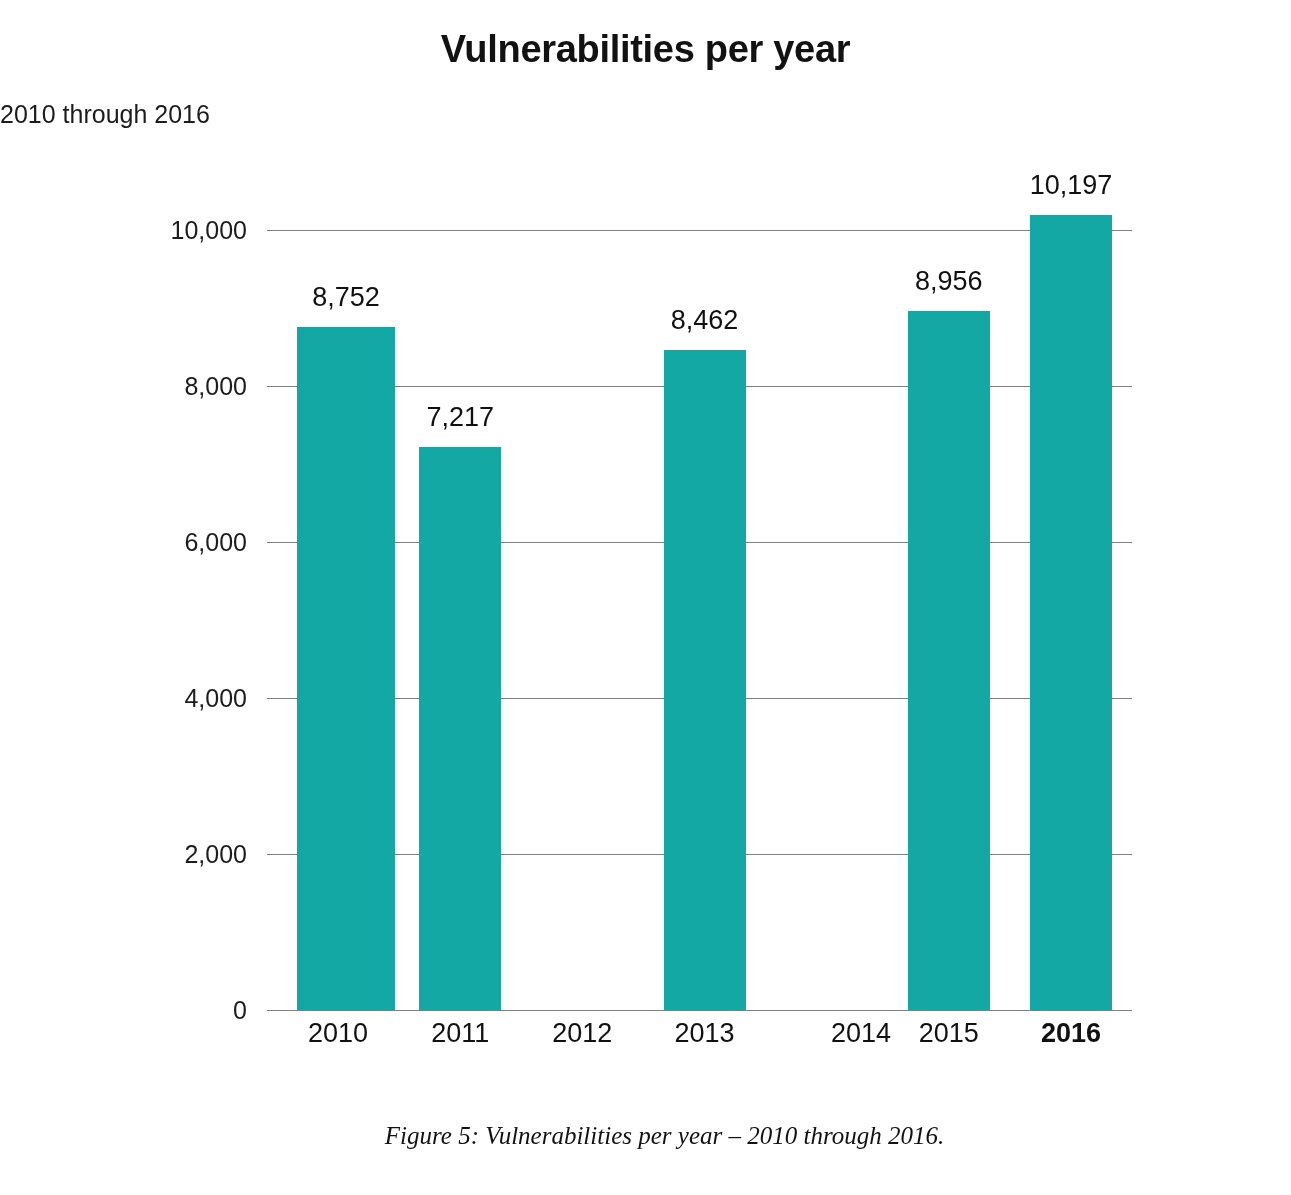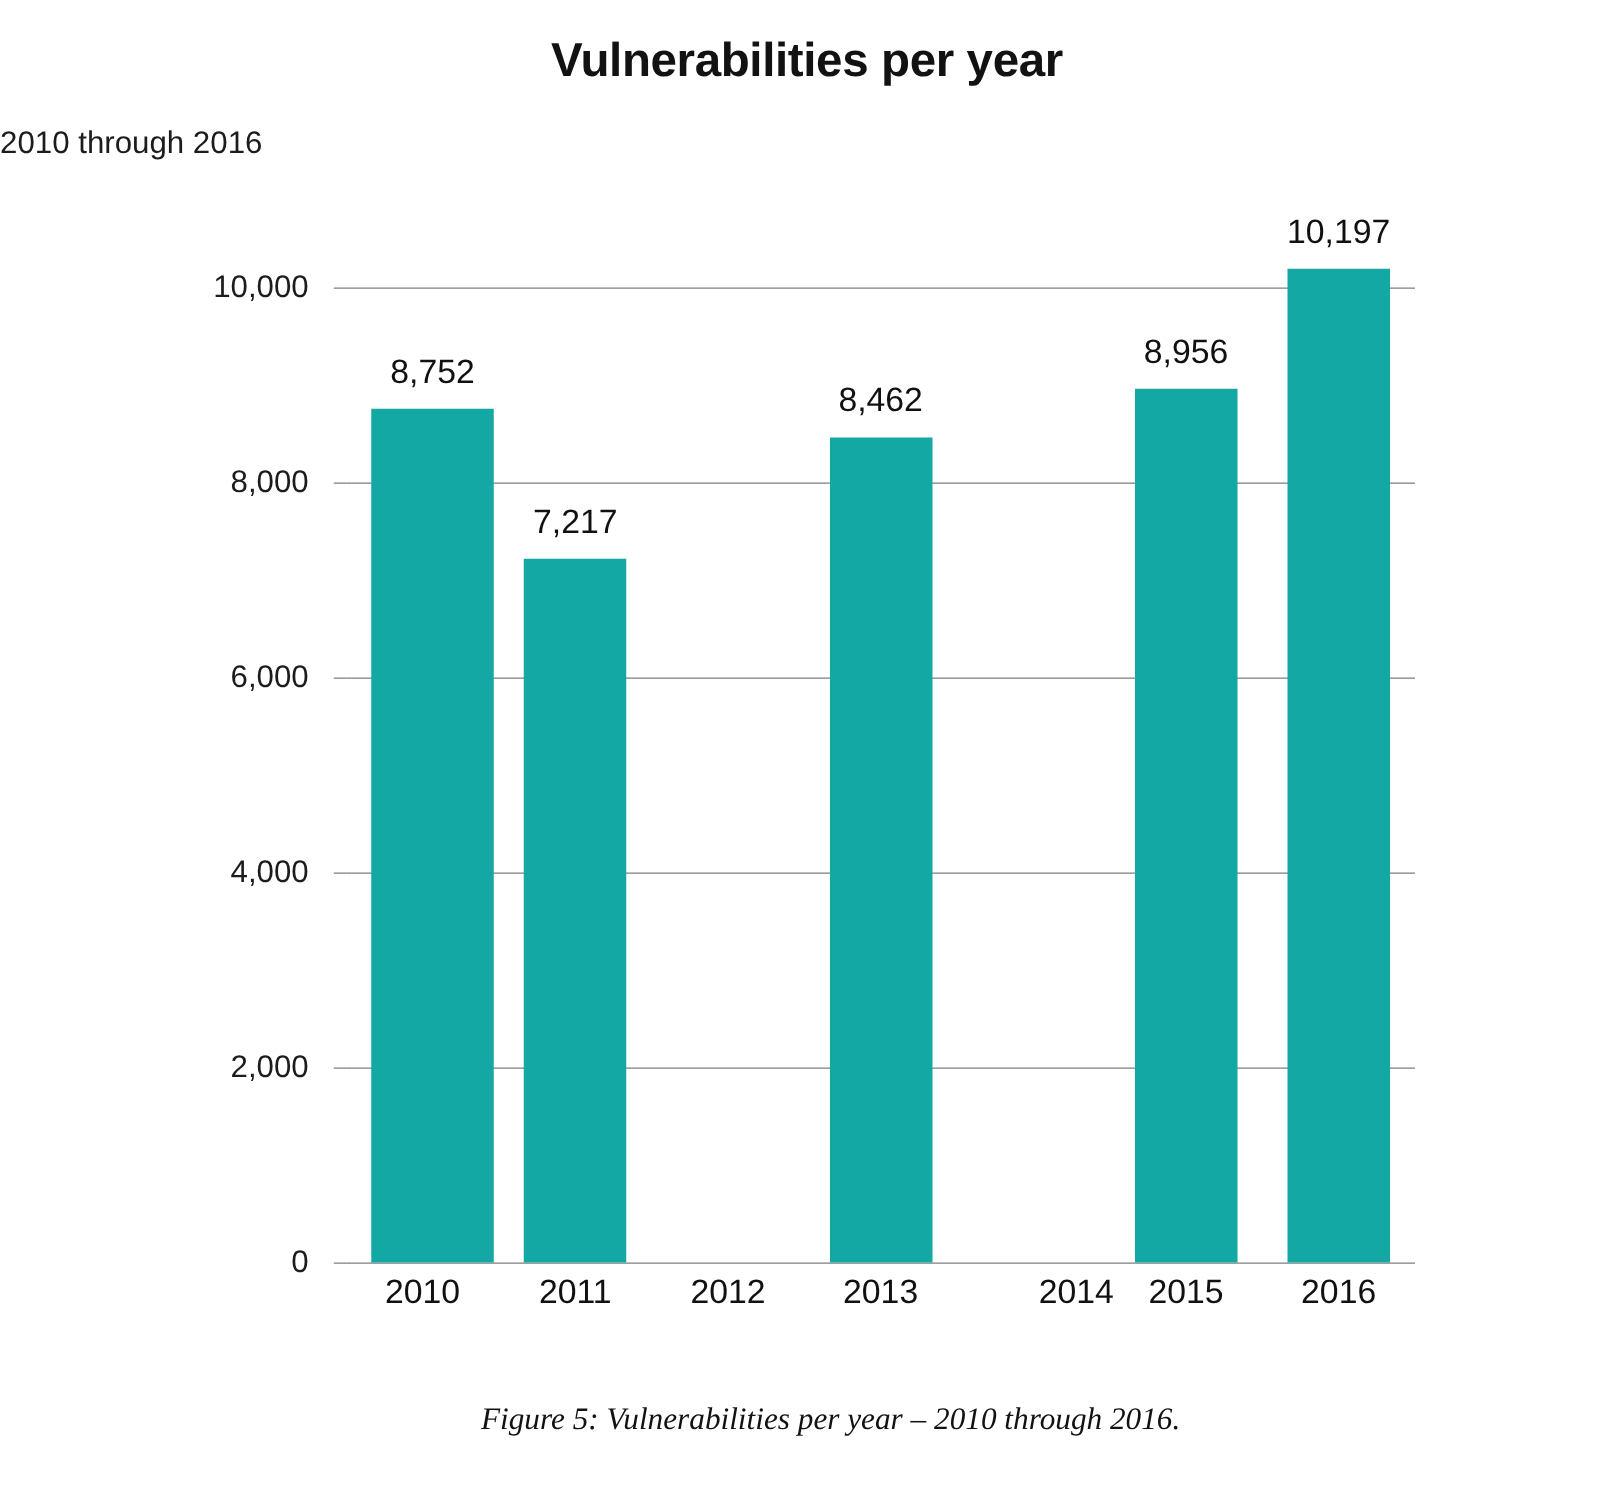--- a/index.html
+++ b/index.html
@@ -186,14 +186,14 @@
     <div class="y-label" style="position: absolute; left: 87px; top: 698px; right: auto;">4,000</div>
     <div class="y-label" style="position: absolute; left: 87px; top: 542px; right: auto;">6,000</div>
     <div class="y-label" style="position: absolute; left: 87px; top: 386px; right: auto;">8,000</div>
     <div class="y-label" style="position: absolute; left: 87px; top: 230px; right: auto;">10,000</div>
     <div class="x-label" style="left: 338.071px;">2010</div>
     <div class="x-label" style="left: 460.214px;">2011</div>
     <div class="x-label" style="left: 582.357px;">2012</div>
     <div class="x-label" style="left: 704.5px;">2013</div>
     <div class="x-label" style="left: 861px;">2014</div>
     <div class="x-label" style="left: 948.786px;">2015</div>
-    <div class="x-label" style="left: 1070.93px;">2016</div>
+    <div class="x-label" style="left: 1070.93px; font-weight: bold;">2016</div>
   </div>
 
 </body></html>

